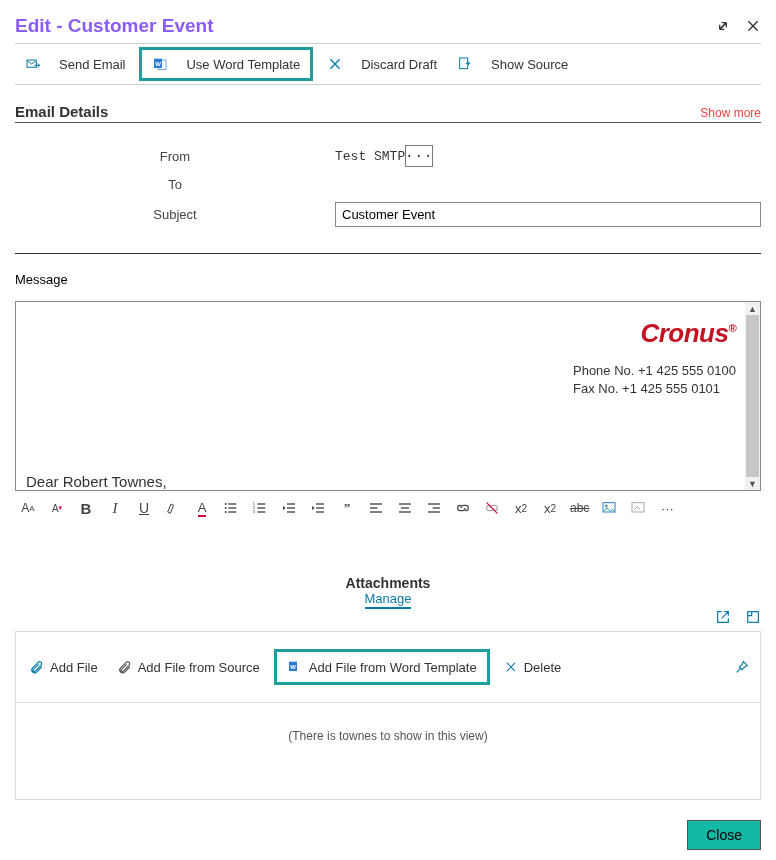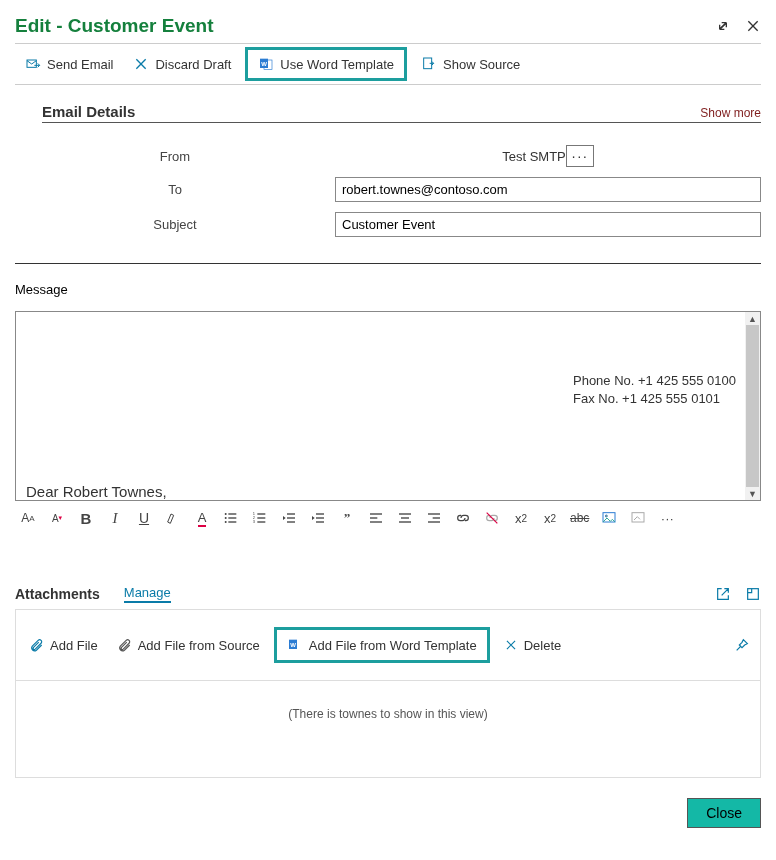--- a/index.html
+++ b/index.html
@@ -1,36 +1,36 @@
 <!DOCTYPE html>
 <html><head>
 <meta charset="utf-8">
 <style>
   *{box-sizing:border-box;}
   body{margin:0;padding:15px;font-family:"Segoe UI",Arial,sans-serif;font-size:13px;color:#333;width:776px;background:#fff;}
   
   .header{display:flex;justify-content:space-between;align-items:center;margin-bottom:4px;}
-  .title{font-size:19px;font-weight:600;color:#15803d;}
+  .title{font-size:19px;font-weight:600;color:#8b5cf6;}
   .hdr-icons{display:flex;gap:14px;}
   .hdr-icon{width:16px;height:16px;color:#333;cursor:pointer;}
   
   .toolbar{display:flex;align-items:center;border-top:1px solid #ccc;border-bottom:1px solid #ccc;padding:6px 0;margin-top:6px;}
-  .tool-item{display:flex;align-items:center;gap:6px;padding:6px 10px;cursor:pointer;}
+  .tool-item{display:flex;align-items:center;gap:18px;padding:6px 10px;cursor:pointer;}
   .tool-item.highlight{border:3px solid #1d9e9e;margin:-3px 4px;}
   .tool-icon{width:16px;height:16px;}
   
-  .section-head{display:flex;justify-content:space-between;align-items:flex-end;border-bottom:1px solid #555;margin-top:18px;padding-bottom:2px;margin-left:27px;}
+  .section-head{display:flex;justify-content:space-between;align-items:flex-end;border-bottom:1px solid #555;margin-top:18px;padding-bottom:2px;}
   .section-title{font-size:15px;font-weight:700;}
-  .show-more{font-size:12px;color:#7f1d1d;cursor:pointer;}
+  .show-more{font-size:12px;color:#ef4444;cursor:pointer;}
   
   .form{margin-top:22px;}
   .form-row{display:flex;align-items:center;margin-bottom:10px;}
   .form-label{width:320px;font-size:13px;color:#444;text-align:center;}
   .form-val{flex:1;}
-  .from-val{display:flex;justify-content:center;align-items:center;}
+  .from-val{display:flex;justify-content:flex-start;align-items:center;font-family:Liberation Mono, monospace;}
   .ellipsis-btn{border:1px solid #777;width:28px;height:22px;display:flex;align-items:center;justify-content:center;cursor:pointer;font-size:14px;letter-spacing:1px;color:#333;background:#fff;}
   .text-input{width:100%;border:1px solid #888;padding:4px 6px;font-size:13px;font-family:inherit;}
   
   .divider{border-top:1px solid #333;margin:26px 0 18px;}
   
   .msg-label{font-size:13px;color:#000000;margin-bottom:14px;}
   .msg-box{position:relative;border:1px solid #888;height:190px;overflow:hidden;}
   .msg-content{padding:10px;height:100%;}
   .msg-logo{position:absolute;top:16px;right:24px;text-align:right;}
   .brand{font-size:26px;font-weight:700;color:#c71221;font-style:italic;letter-spacing:-0.5px;}
@@ -42,21 +42,21 @@
   .sb-arrow{position:absolute;left:0;right:0;height:13px;display:flex;align-items:center;justify-content:center;font-size:9px;color:#555;}
   
   .editor-tb{display:flex;align-items:center;gap:11px;padding:8px 4px;flex-wrap:wrap;}
   .et-item{min-width:18px;height:18px;display:flex;align-items:center;justify-content:center;cursor:pointer;font-size:13px;color:#444;}
   .et-bold{font-weight:700;font-size:15px;}
   .et-ital{font-style:italic;font-family:serif;font-size:15px;}
   .et-und{text-decoration:underline;font-size:14px;}
   .et-strike{text-decoration:line-through;font-size:12px;}
   .et-sub{font-size:10px;}
   
-  .att-head{display:flex;align-items:center;gap:24px;margin-top:50px;}
+  .att-head{display:flex;align-items:center;margin-top:50px;flex-direction:column;}
   .att-title{font-weight:700;font-size:14px;}
   .att-manage{color:#0a7ba8;border-bottom:2px solid #0a7ba8;padding-bottom:1px;cursor:pointer;}
   .att-head-right{margin-left:auto;display:flex;gap:14px;}
   .att-head-icon{width:16px;height:16px;color:#0a7ba8;cursor:pointer;}
   .att-bar{display:flex;align-items:center;border:1px solid #ddd;margin-top:6px;padding:20px 4px;position:relative;}
   .att-item{display:flex;align-items:center;gap:6px;padding:7px 10px;cursor:pointer;}
   .att-item.highlight{border:3px solid #1d9e9e;margin:-3px 4px;align-items:flex-end;}
   .pin{margin-left:auto;width:16px;height:16px;color:#0a7ba8;cursor:pointer;margin-right:6px;}
   .att-empty{border:1px solid #ddd;border-top:none;text-align:center;padding:26px 0 56px;color:#555;font-size:12px;}
   
@@ -88,40 +88,40 @@
   <div class="tool-item">
     <span class="tool-icon">
       <svg viewBox="0 0 24 24" width="16" height="16">
           <rect x="3" y="6" width="14" height="11" fill="none" stroke="#0a7ba8" stroke-width="1.5"></rect>
           <path d="M3 7l7 5 7-5" fill="none" stroke="#0a7ba8" stroke-width="1.5"></path>
           <path d="M14 14l8 0M19 11l3 3-3 3" fill="none" stroke="#0a7ba8" stroke-width="1.5"></path>
         </svg>
     </span>
     <span>Send Email</span>
   </div>
-  <div class="tool-item">
-    <span class="tool-icon">
-      <svg viewBox="0 0 24 24" width="16" height="16" fill="none" stroke="#0a7ba8" stroke-width="2">
-          <path d="M5 5l14 14M19 5L5 19"></path>
-        </svg>
-    </span>
-    <span>Discard Draft</span>
-  </div>
   <div class="tool-item highlight">
     <span class="tool-icon">
       <svg viewBox="0 0 24 24" width="16" height="16">
           <rect x="3" y="4" width="12" height="14" fill="#2b7cd3"></rect>
           <rect x="9" y="6" width="12" height="14" fill="none" stroke="#2b7cd3" stroke-width="1"></rect>
           <text x="5" y="15" font-size="9" fill="#fff" font-weight="700">W</text>
         </svg>
     </span>
     <span>Use Word Template</span>
   </div>
   <div class="tool-item">
     <span class="tool-icon">
+      <svg viewBox="0 0 24 24" width="16" height="16" fill="none" stroke="#0a7ba8" stroke-width="2">
+          <path d="M5 5l14 14M19 5L5 19"></path>
+        </svg>
+    </span>
+    <span>Discard Draft</span>
+  </div>
+  <div class="tool-item">
+    <span class="tool-icon">
       <svg viewBox="0 0 24 24" width="16" height="16">
           <rect x="4" y="3" width="12" height="16" fill="none" stroke="#0a7ba8" stroke-width="1.5"></rect>
           <path d="M13 11l6 0M16 8l3 3-3 3" fill="none" stroke="#0a7ba8" stroke-width="1.5"></path>
         </svg>
     </span>
     <span>Show Source</span>
   </div>
 </div>
 
 <div class="section-head">
@@ -132,37 +132,37 @@
 <div class="form">
   <div class="form-row">
     <div class="form-label">From</div>
     <div class="form-val from-val">
       <span>Test SMTP</span>
       <div class="ellipsis-btn">···</div>
     </div>
   </div>
   <div class="form-row">
     <div class="form-label">To</div>
-    <div class="form-val">
-      <input class="text-input" value="robert.townes@contoso.com" style="">
-    </div>
   </div>
   <div class="form-row">
     <div class="form-label">Subject</div>
     <div class="form-val">
       <input class="text-input" value="Customer Event" style="">
     </div>
   </div>
 </div>
 
 <div class="divider"></div>
 
 <div class="msg-label">Message</div>
 <div class="msg-box">
   <div class="msg-content">
+    <div class="msg-logo">
+      <span class="brand"><span>Cronus</span><sup>®</sup></span>
+    </div>
     <div class="contact">
       <div>Phone No. +1 425 555 0100</div>
       <div>Fax No. +1 425 555 0101</div>
     </div>
     <div class="greet">Dear Robert Townes,</div>
   </div>
   <div class="scrollbar">
     <div class="sb-arrow" style="top:0">▲</div>
     <div class="thumb"></div>
     <div class="sb-arrow" style="bottom:0">▼</div>

